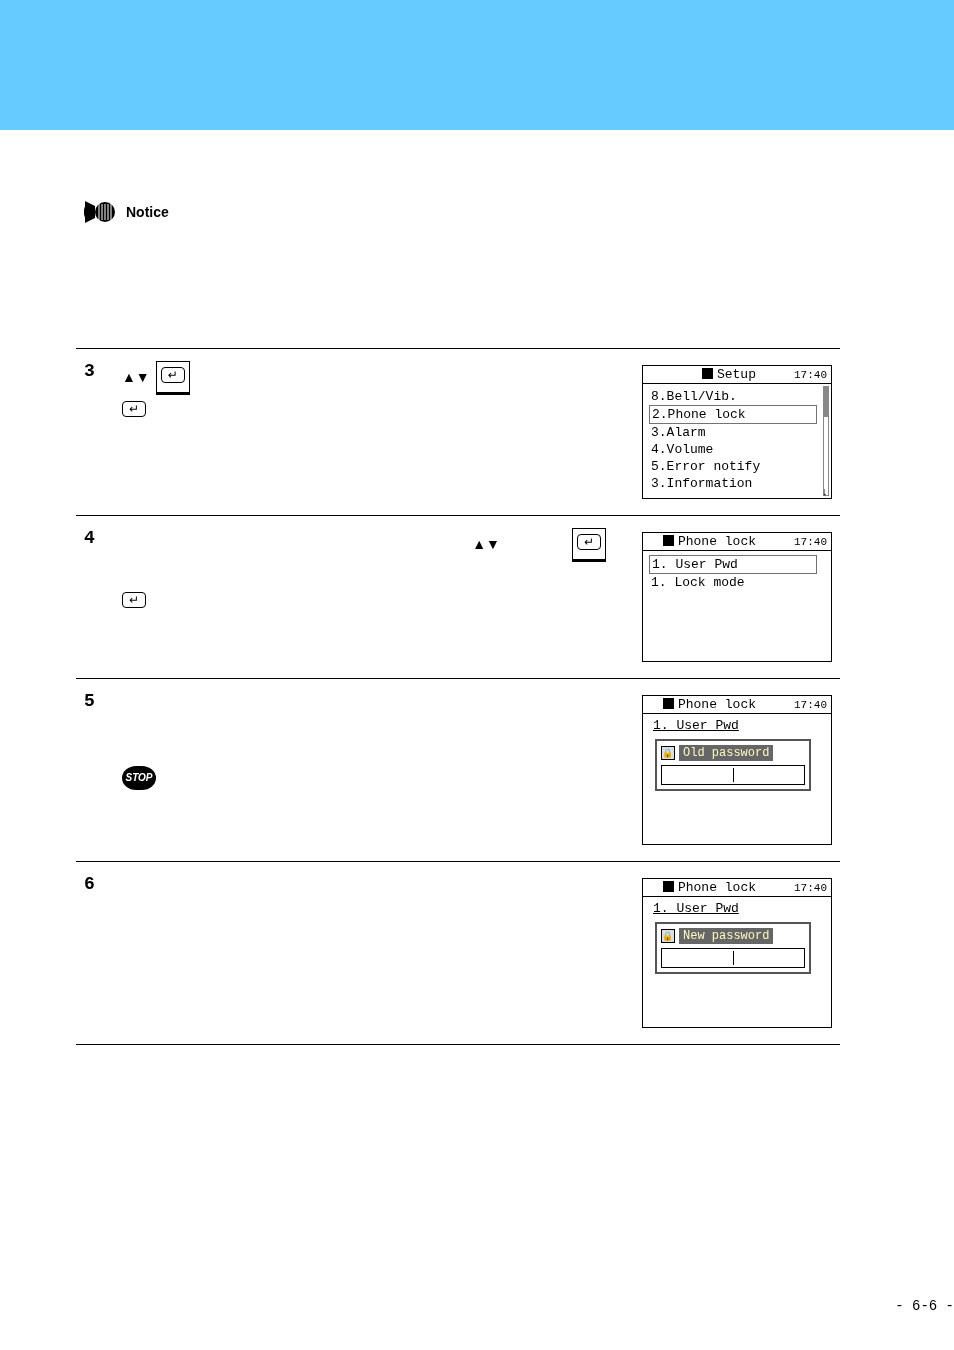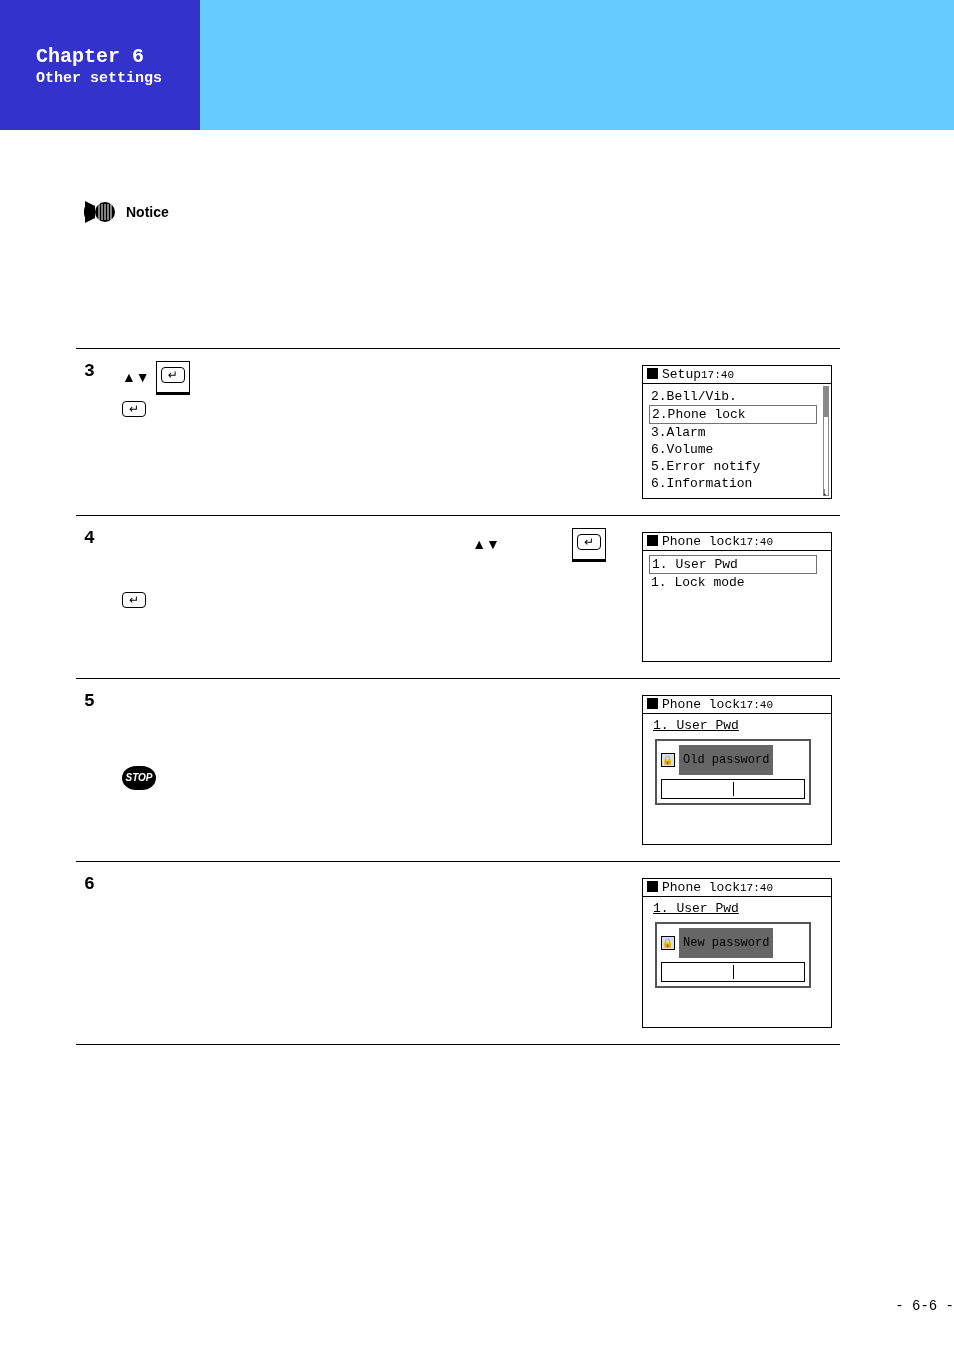--- a/index.html
+++ b/index.html
@@ -139,23 +139,24 @@
     width: 190px;
     border: 1px solid #000;
     background: #fff;
     font-family: var(--mono);
     font-size: 13px;
     margin: 4px 0 4px 0;
   }
   .screen-hdr {
     display: flex;
     align-items: center;
-    justify-content: flex-start;
+    justify-content: flex-end;
     border-bottom: 1px solid #000;
     padding: 1px 4px;
+    gap: 38px;
   }
   .screen-hdr .sq {
     display: inline-block;
     width: 11px; height: 11px;
     border: 1px solid #000;
     background: #000;
     margin-right: 4px;
     vertical-align: -1px;
   }
   .screen-hdr .clock { font-size: 11px; }
@@ -205,22 +206,22 @@
     display: inline-flex;
     align-items: center;
     justify-content: center;
     width: 14px; height: 14px;
     border: 1px solid #000;
     background: #ddd;
     font-size: 9px;
   }
   .pwd-label .tag {
     background: #666;
-    color: #000000;
-    padding: 8px 4px;
+    color: #fef9c3;
+    padding: 1px 4px;
     font-size: 12px;
   }
   .pwd-input {
     margin-top: 4px;
     border: 1px solid #000;
     height: 20px;
     display: flex;
     align-items: center;
     justify-content: center;
   }
@@ -236,24 +237,20 @@
     bottom: 36px;
     text-align: right;
     font-family: var(--mono);
     font-size: 14px;
   }
 </style>
 </head>
 <body>
 
 <div class="banner">
-  <div class="banner-left">
-    <span class="chapter">Chapter 6</span>
-    <span class="sub">Other settings</span>
-  </div>
   <div class="banner-right"></div>
 </div>
 
 <div class="notice-block">
   <span class="notice-icon">
     <svg width="32" height="24" viewBox="0 0 32 24">
       <ellipse cx="21" cy="12" rx="10" ry="10" fill="#000"></ellipse>
       <path d="M11 6 L1 1 L1 23 L11 18 Z" fill="#000"></path>
       <path d="M3 4 Q-2 12 3 20" stroke="#000" stroke-width="1.4" fill="none"></path>
       <line x1="15" y1="4" x2="15" y2="20" stroke="#fff" stroke-width="1"></line>
@@ -286,26 +283,26 @@
       </div>
     </td>
     <td>
       <div class="screen">
         <div class="screen-hdr">
           <span><span class="sq"></span><span>Setup</span></span>
           <span class="clock">17:40</span>
         </div>
         <div class="screen-body">
           <ul class="screen-list">
-            <li>2.Bell/Vib.</li>
+            <li>8.Bell/Vib.</li>
             <li class="sel">2.Phone lock</li>
             <li>3.Alarm</li>
-            <li>6.Volume</li>
+            <li>4.Volume</li>
             <li>5.Error notify</li>
-            <li>6.Information</li>
+            <li>3.Information</li>
           </ul>
           <div class="scrollbar"></div>
           <span class="scroll-arrow down">↓</span>
         </div>
       </div>
     </td>
   </tr>
 
   <tr>
     <td class="step-num">4</td>

